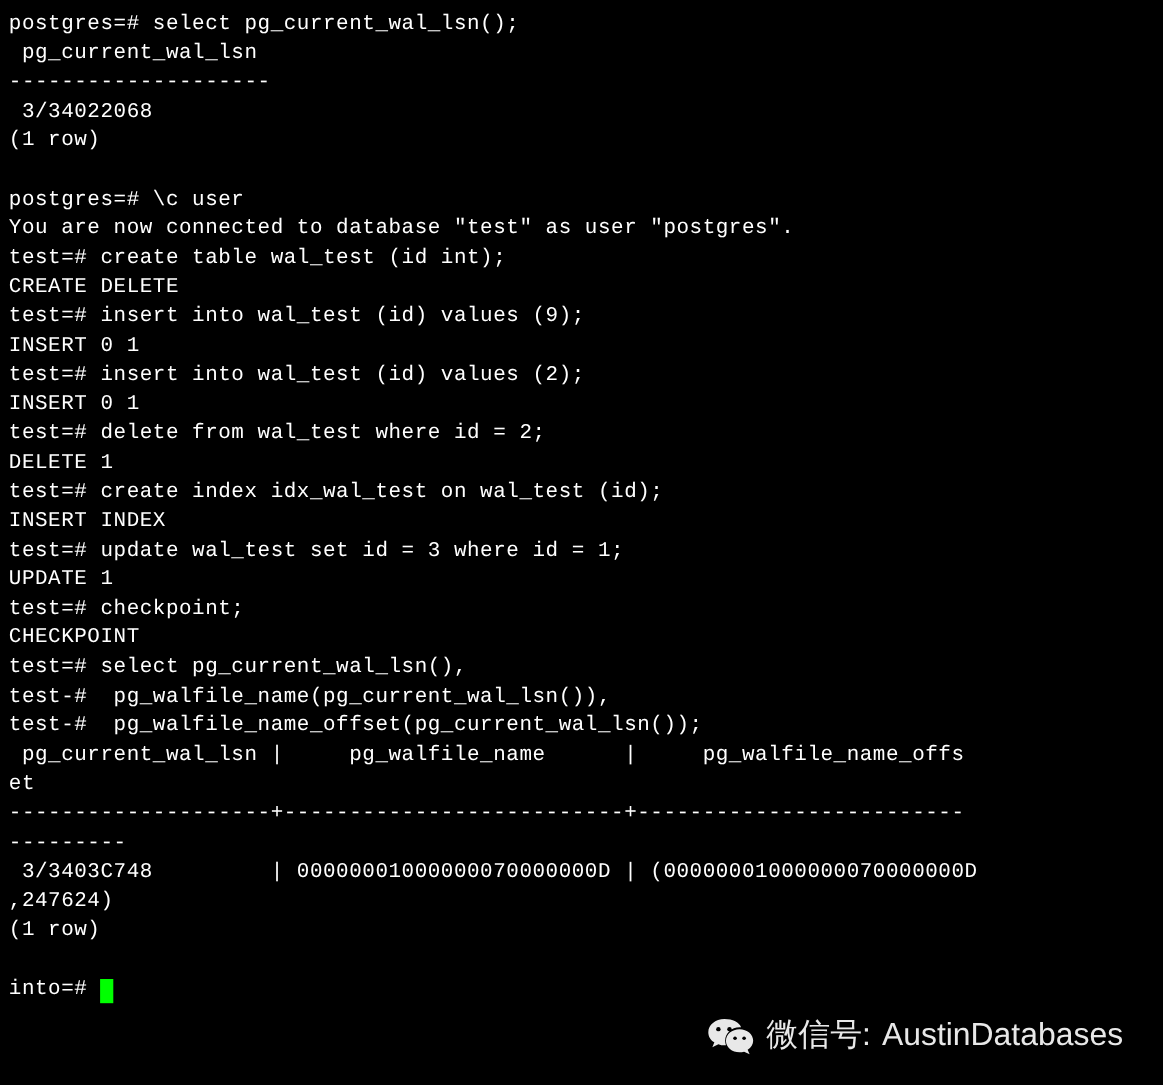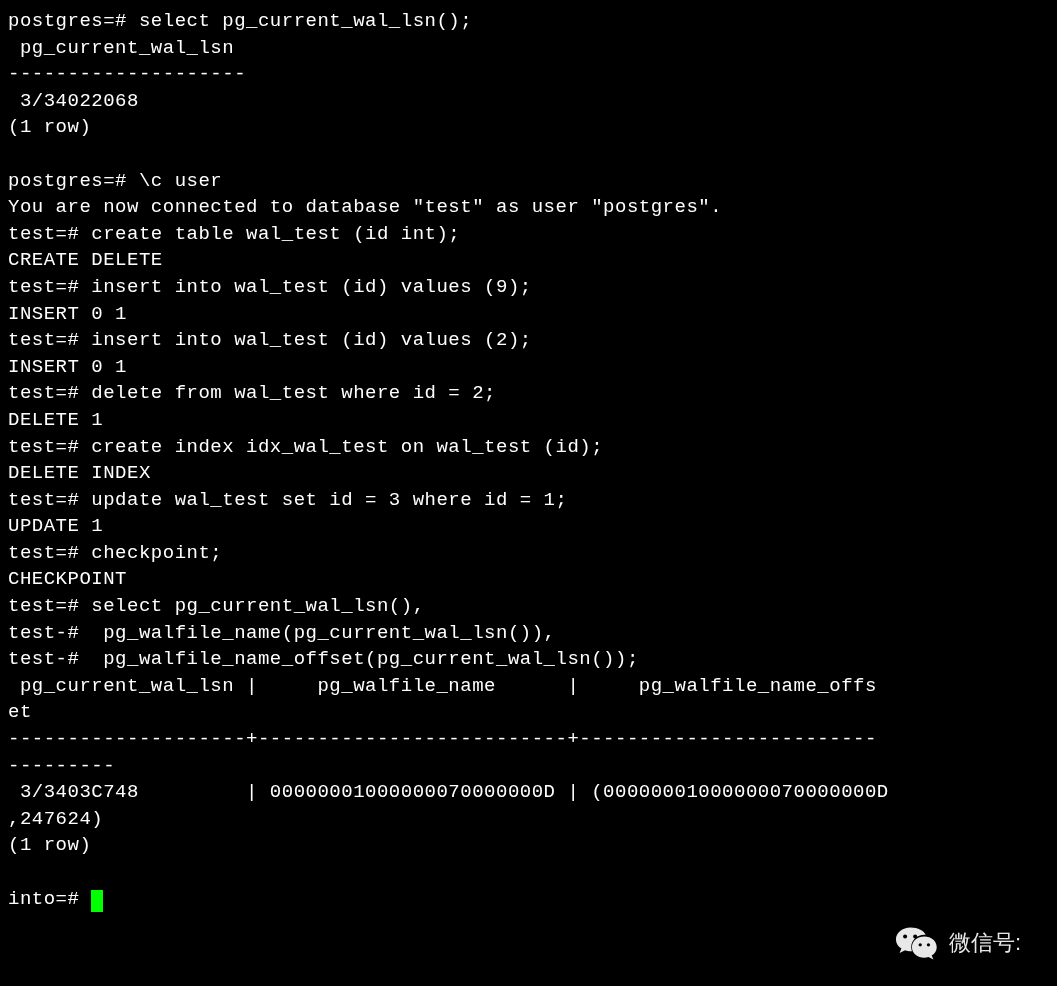--- a/index.html
+++ b/index.html
@@ -33,21 +33,21 @@
     }
     .watermark {
       position: absolute;
       bottom: 24px;
       right: 36px;
       display: flex;
       align-items: center;
       gap: 10px;
       color: #e8e8e8;
       font-family: -apple-system, 'Segoe UI', Arial, 'Microsoft YaHei', sans-serif;
-      font-size: 22px;
+      font-size: 29px;
       letter-spacing: 0;
     }
     .wechat-icon {
       width: 44px;
       height: 38px;
       position: relative;
     }
     .wechat-icon svg {
       width: 100%;
       height: 100%;
@@ -66,21 +66,21 @@
 <span>You are now connected to database "test" as user "postgres".</span>
 <span>test=# create table wal_test (id int);</span>
 <span>CREATE DELETE</span>
 <span>test=# insert into wal_test (id) values (9);</span>
 <span>INSERT 0 1</span>
 <span>test=# insert into wal_test (id) values (2);</span>
 <span>INSERT 0 1</span>
 <span>test=# delete from wal_test where id = 2;</span>
 <span>DELETE 1</span>
 <span>test=# create index idx_wal_test on wal_test (id);</span>
-<span>DELETE INDEX</span>
+<span>INSERT INDEX</span>
 <span>test=# update wal_test set id = 3 where id = 1;</span>
 <span>UPDATE 1</span>
 <span>test=# checkpoint;</span>
 <span>CHECKPOINT</span>
 <span>test=# select pg_current_wal_lsn(),</span>
 <span>test-#  pg_walfile_name(pg_current_wal_lsn()),</span>
 <span>test-#  pg_walfile_name_offset(pg_current_wal_lsn());</span>
 <span> pg_current_wal_lsn |     pg_walfile_name      |     pg_walfile_name_offs</span>
 <span>et      </span>
 <span>--------------------+--------------------------+-------------------------</span>
@@ -96,13 +96,14 @@
     <svg viewBox="0 0 48 40" fill="none">
       <path d="M 17 3 C 8 3 1 9 1 16 C 1 20 3 24 7 26 L 5 31 L 11 28 C 13 29 15 29 17 29 C 17.5 29 18 29 18.5 28.9 C 18 27.5 17.7 26 17.7 24.5 C 17.7 17 24 11 32 11 C 32.5 11 33 11 33.5 11.1 C 32 6.5 25 3 17 3 Z" fill="#e8e8e8"></path>
       <circle cx="11" cy="13" r="2.2" fill="#000"></circle>
       <circle cx="22" cy="13" r="2.2" fill="#000"></circle>
       <path d="M 32 13 C 24.5 13 18.5 18 18.5 24.5 C 18.5 31 24.5 36 32 36 C 33.5 36 35 35.8 36.5 35.3 L 42 38 L 40 33.5 C 43.5 31.5 45.5 28 45.5 24.5 C 45.5 18 39.5 13 32 13 Z" fill="#e8e8e8"></path>
       <circle cx="27.5" cy="22" r="1.8" fill="#000"></circle>
       <circle cx="36.5" cy="22" r="1.8" fill="#000"></circle>
     </svg>
   </span>
   <span>微信号:</span>
+  <span>AustinDatabases</span>
 </div>
 
 </body></html>

